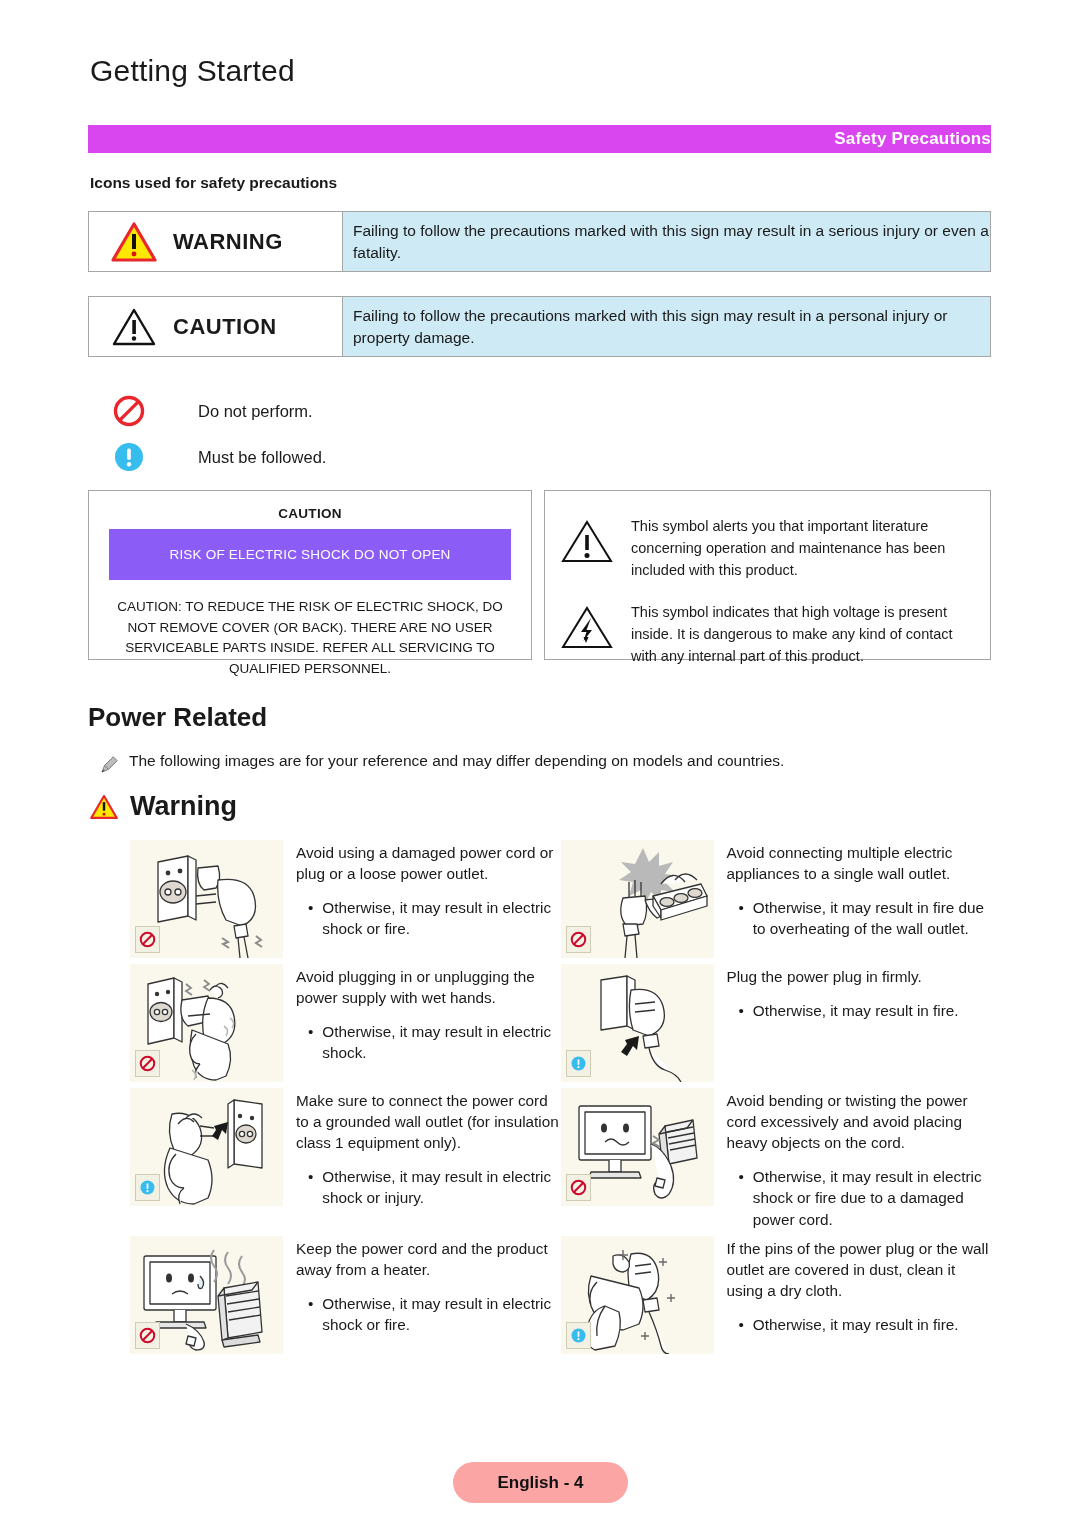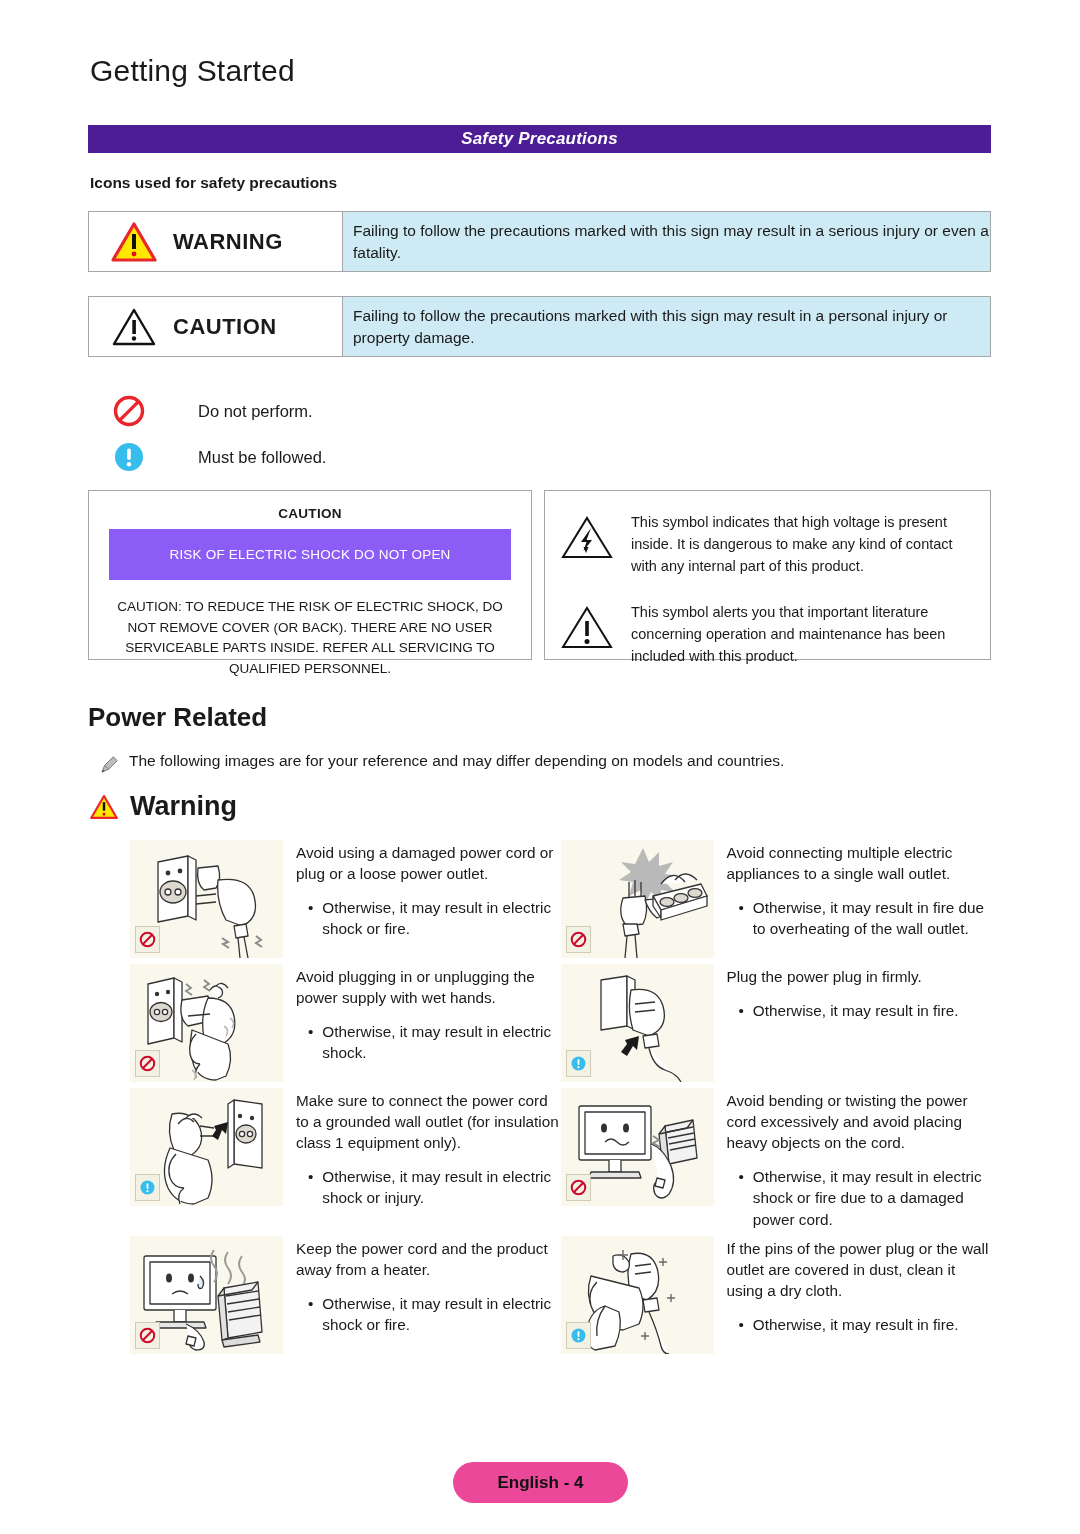--- a/index.html
+++ b/index.html
@@ -14,22 +14,22 @@
 
   
   .chapter-title {
     position: absolute; left: 90px; top: 54px;
     font-size: 30px; font-weight: 300; letter-spacing: .2px;
     color: #1a1a1a; font-family: "Liberation Sans", sans-serif;
   }
   .section-bar {
     position: absolute; left: 88px; top: 125px;
     width: 903px; height: 28px;
-    background: #4c1d95;
-    display: flex; align-items: center; justify-content: center; font-style: italic;
+    background: #d946ef;
+    display: flex; align-items: center; justify-content: flex-end;
   }
   .section-bar span {
     color: #ffffff; font-size: 17px; font-weight: bold; letter-spacing: .2px;
   }
   .icons-caption {
     position: absolute; left: 90px; top: 174px;
     font-size: 15.5px; font-weight: bold; color: #1a1a1a;
   }
 
   
@@ -122,21 +122,21 @@
   .cell .bullet {
     display: flex; gap: 9px; margin-top: 13px; padding-left: 12px;
     font-size: 15.3px; line-height: 1.38; color: #1a1a1a;
   }
   .cell .bullet .dot { flex: 0 0 auto; line-height: 1.38; }
 
   
   .footer {
     position: absolute; left: 453px; top: 1462px;
     width: 175px; height: 41px; border-radius: 21px;
-    background: #ec4899; display: flex; align-items: center; justify-content: center;
+    background: #fca5a5; display: flex; align-items: center; justify-content: center;
     font-size: 17px; font-weight: bold; color: #111111;
   }
 </style>
 </head>
 <body>
 
 <div class="page">
 
   <div class="chapter-title">Getting Started</div>
 
@@ -186,39 +186,39 @@
     <span>Must be followed.</span>
   </div>
 
   <div class="box left">
     <div class="shock-caution">CAUTION</div>
     <div class="shock-bar">RISK OF ELECTRIC SHOCK DO NOT OPEN</div>
     <div class="shock-body">CAUTION: TO REDUCE THE RISK OF ELECTRIC SHOCK, DO NOT REMOVE COVER (OR BACK). THERE ARE NO USER SERVICEABLE PARTS INSIDE. REFER ALL SERVICING TO QUALIFIED PERSONNEL.</div>
   </div>
 
   <div class="box right">
+    <div class="sym-row second">
+      <div class="tri">
+        <svg width="56" height="48" viewBox="0 0 56 48">
+          <polygon points="28,5 52,44 4,44" fill="#ffffff" stroke="#111111" stroke-width="2"></polygon>
+          <rect x="26.2" y="18" width="3.6" height="15" fill="#111111"></rect>
+          <circle cx="28" cy="38.5" r="2.5" fill="#111111"></circle>
+        </svg>
+      </div>
+      <div class="txt">This symbol alerts you that important literature concerning operation and maintenance has been included with this product.</div>
+    </div>
     <div class="sym-row first">
       <div class="tri">
         <svg width="56" height="48" viewBox="0 0 56 48">
           <polygon points="28,5 52,44 4,44" fill="#ffffff" stroke="#111111" stroke-width="2"></polygon>
           <path d="M32 15 L22 29 L27.5 29 L24.5 38 L24.5 38 L33 27 L27.5 27 Z" fill="#111111"></path>
           <polygon points="24.5,34 29.5,34 27,40" fill="#111111"></polygon>
         </svg>
       </div>
       <div class="txt">This symbol indicates that high voltage is present inside. It is dangerous to make any kind of contact with any internal part of this product.</div>
-    </div>
-    <div class="sym-row second">
-      <div class="tri">
-        <svg width="56" height="48" viewBox="0 0 56 48">
-          <polygon points="28,5 52,44 4,44" fill="#ffffff" stroke="#111111" stroke-width="2"></polygon>
-          <rect x="26.2" y="18" width="3.6" height="15" fill="#111111"></rect>
-          <circle cx="28" cy="38.5" r="2.5" fill="#111111"></circle>
-        </svg>
-      </div>
-      <div class="txt">This symbol alerts you that important literature concerning operation and maintenance has been included with this product.</div>
     </div>
   </div>
 
   <div class="power-heading">Power Related</div>
 
   <div class="note-line">
     <svg width="19" height="19" viewBox="0 0 19 19" style="margin-top:3px">
       <path d="M2 17 L4.6 10.4 L13.3 1.8 L17.2 5.7 L8.6 14.3 Z" fill="#bdbdbd" stroke="#7d7d7d" stroke-width="1"></path>
       <path d="M4.6 10.4 L8.6 14.3" stroke="#7d7d7d" stroke-width="1"></path>
       <path d="M2 17 L4.2 14.9" stroke="#555" stroke-width="1.2"></path>

